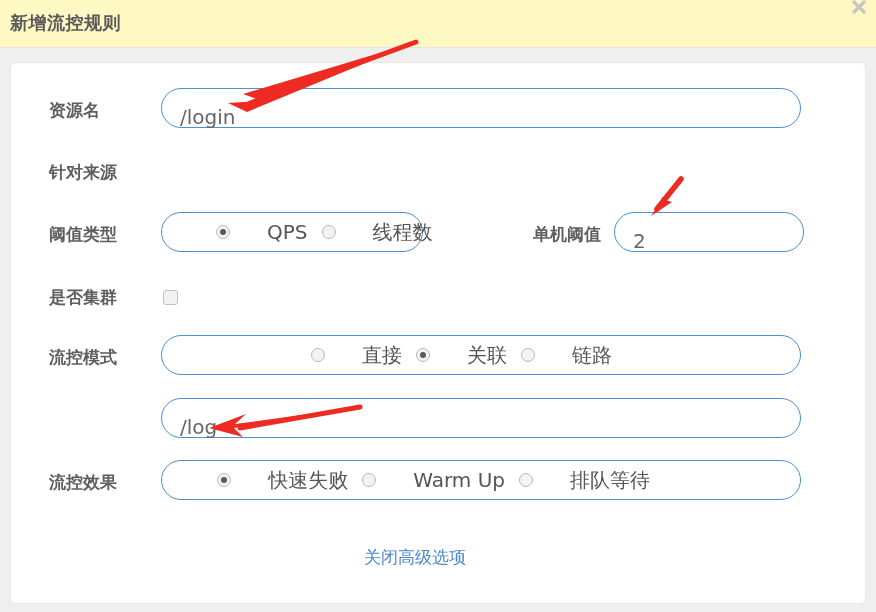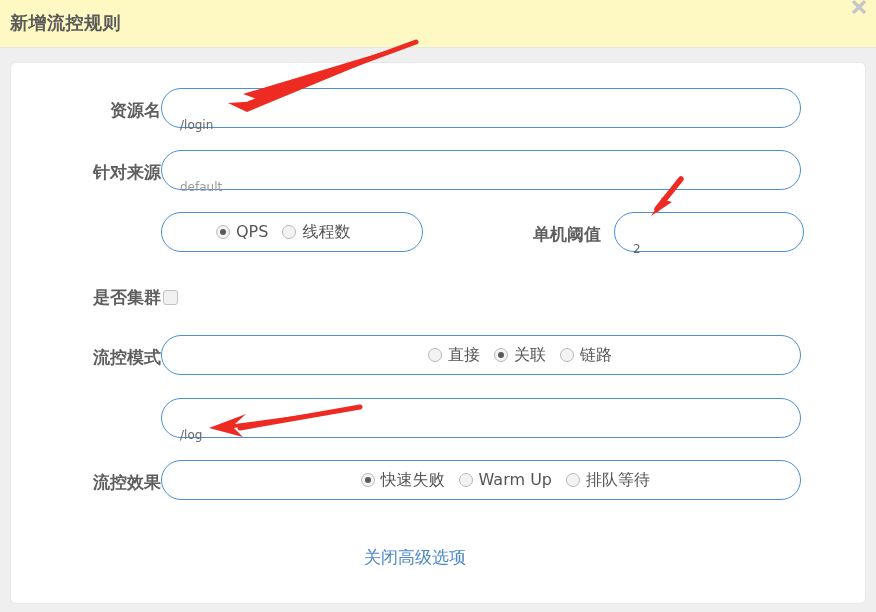--- a/index.html
+++ b/index.html
@@ -70,56 +70,57 @@
   }
 
   .label {
     position: absolute;
     font-size: 17px;
     font-weight: bold;
     color: #5e5e5e;
     white-space: nowrap;
     line-height: 44px;
   }
-  .label.l1 { left: 38px; width: 112px; text-align: right; }
+  .label.l1 { left: 38px; width: 112px; text-align: left; }
 
   .field {
     position: absolute;
     box-sizing: border-box;
     height: 40px;
     border: 1px solid #4b8fd4;
     border-radius: 20px;
     background: #fff;
   }
   .field-text {
     position: absolute;
     left: 18px;
-    top: 17px;
+    top: 9px;
     line-height: 38px;
-    font-size: 12px;
+    font-size: 20px;
     color: #666;
     white-space: nowrap;
   }
   .field-text.placeholder { color: #9b9b9b; }
 
   
   .radio-group {
     position: absolute;
     display: flex;
     align-items: center;
     height: 38px;
     white-space: nowrap;
   }
   .radio-item {
     display: inline-flex;
     align-items: center;
     margin-left: 14px;
-    font-size: 16px;
+    font-size: 20px;
     color: #555;
     cursor: pointer;
+    gap: 31px;
   }
   .radio-item:first-child { margin-left: 0; }
   .radio-dot {
     width: 14px;
     height: 14px;
     border-radius: 50%;
     border: 1px solid #b8b8b8;
     background: #f3f3f3;
     margin-right: 6px;
     box-sizing: border-box;
@@ -180,26 +181,24 @@
 
     <div class="row" style="top:25px;">
       <div class="label l1">资源名</div>
       <div class="field" style="left:150px; width:640px;">
         <div class="field-text">/login</div>
       </div>
     </div>
 
     <div class="row" style="top:87px;">
       <div class="label l1">针对来源</div>
-      <div class="field" style="left:150px; width:640px;">
-        <div class="field-text placeholder">default</div>
-      </div>
     </div>
 
     <div class="row" style="top:149px;">
+      <div class="label l1">阈值类型</div>
       <div class="field" style="left:150px; width:262px;">
         <div class="radio-group" style="left:54px; top:0;">
           <span class="radio-item">
             <span class="radio-dot checked"></span>
             <span class="radio-label">QPS</span>
           </span>
           <span class="radio-item">
             <span class="radio-dot"></span>
             <span class="radio-label">线程数</span>
           </span>

